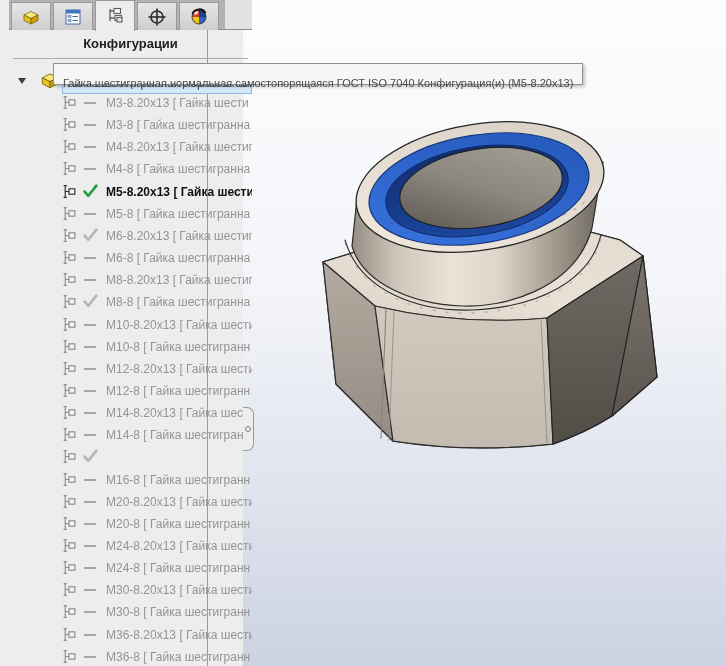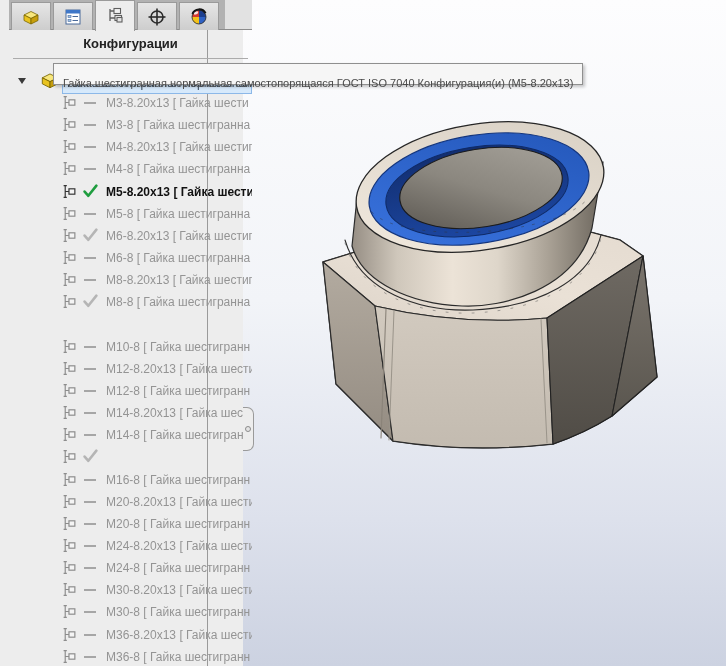--- a/index.html
+++ b/index.html
@@ -340,20 +340,32 @@
         <rect class="st" x="6.5" y="4.5" width="5.5" height="5" fill="#f4f4f4" stroke="#8c8c8c" stroke-width="1.1"></rect>
       </svg>
     </span>
           <span class="status">
       <svg width="15" height="14" viewBox="0 0 14 13">
         <polyline points="1.5,7 5,11 12.5,1.5" fill="none" stroke="#b5b5b5" stroke-width="2.4" stroke-linecap="round" stroke-linejoin="round"></polyline>
       </svg>
     </span>
           <span class="label">M8-8 [ Гайка шестигранна</span>
         </div>
+        <div class="row" style="top: 251.5px;">
+          <span class="cfg-icon">
+      <svg width="15" height="15" viewBox="0 0 14 14">
+        <path class="st" d="M3,1.5 V12.5 M1.5,1.5 H4.5 M1.5,12.5 H4.5 M3,7 H6.5" fill="none" stroke="#8c8c8c" stroke-width="1.1"></path>
+        <rect class="st" x="6.5" y="4.5" width="5.5" height="5" fill="#f4f4f4" stroke="#8c8c8c" stroke-width="1.1"></rect>
+      </svg>
+    </span>
+          <span class="status">
+            <span class="dash"></span>
+          </span>
+          <span class="label">M10-8.20x13 [ Гайка шести</span>
+        </div>
         <div class="row" style="top: 273.65px; padding-left: 19px;">
           <span class="cfg-icon">
       <svg width="15" height="15" viewBox="0 0 14 14">
         <path class="st" d="M3,1.5 V12.5 M1.5,1.5 H4.5 M1.5,12.5 H4.5 M3,7 H6.5" fill="none" stroke="#8c8c8c" stroke-width="1.1"></path>
         <rect class="st" x="6.5" y="4.5" width="5.5" height="5" fill="#f4f4f4" stroke="#8c8c8c" stroke-width="1.1"></rect>
       </svg>
     </span>
           <span class="status">
             <span class="dash"></span>
           </span>

